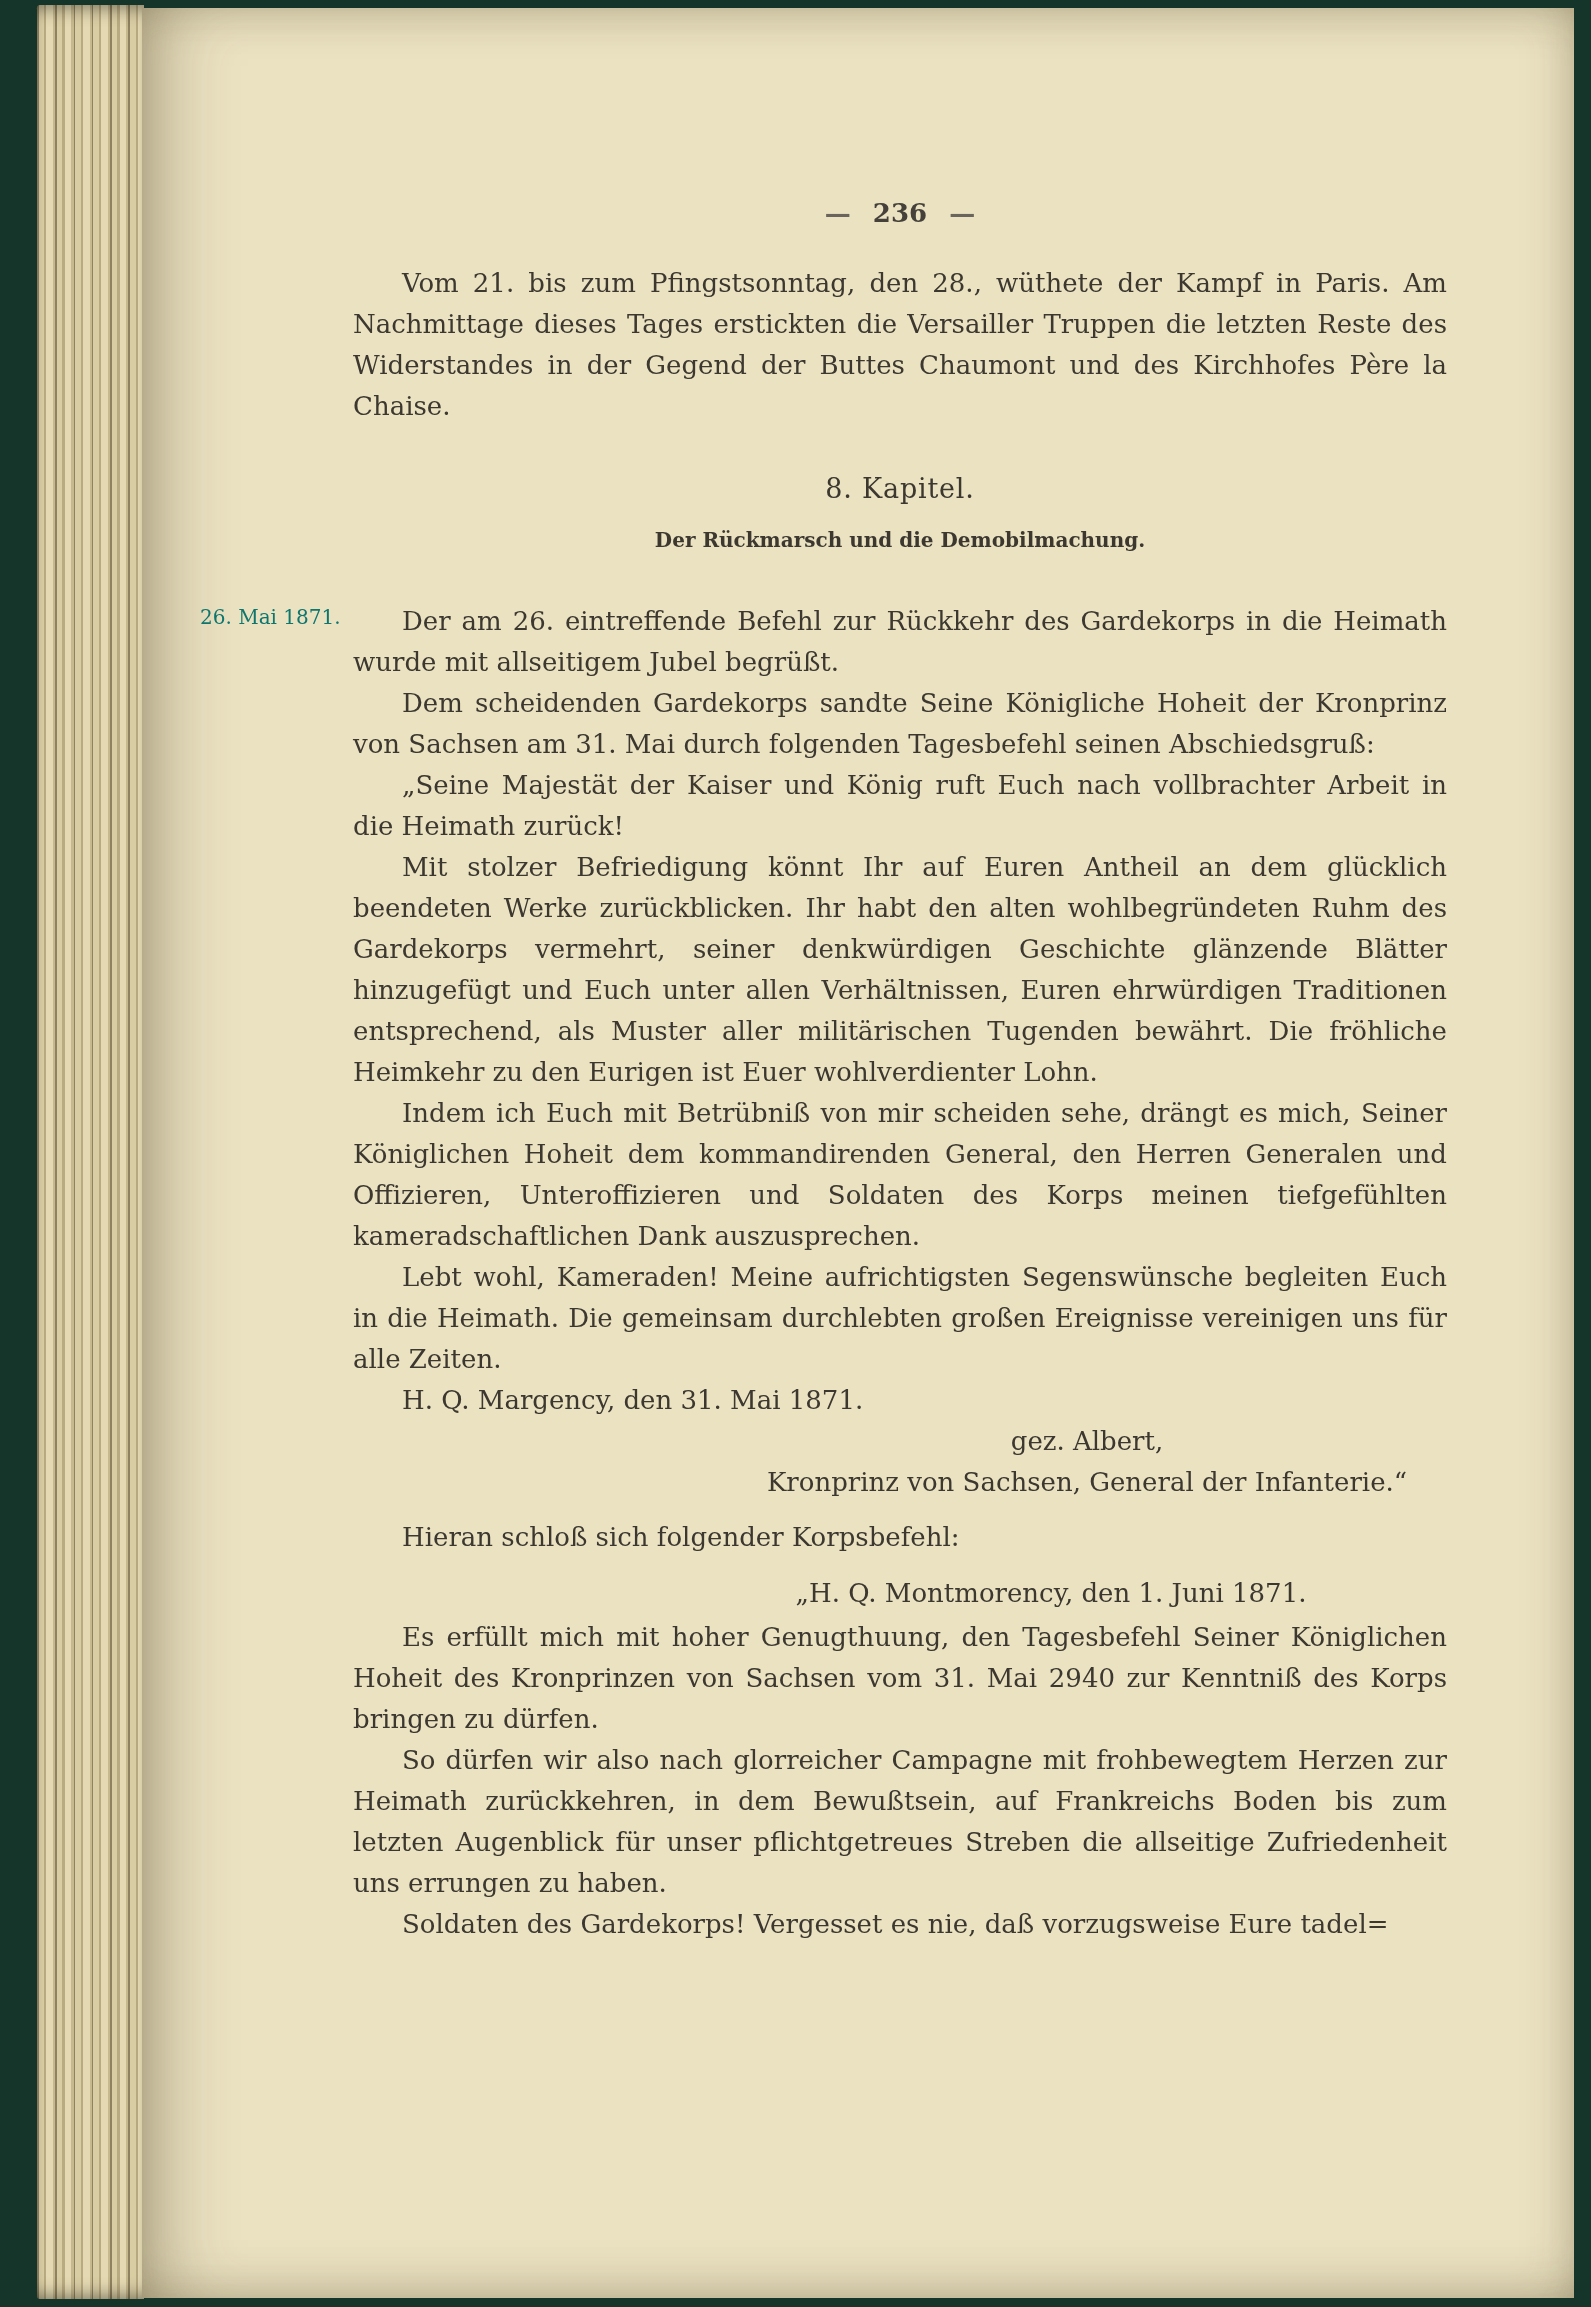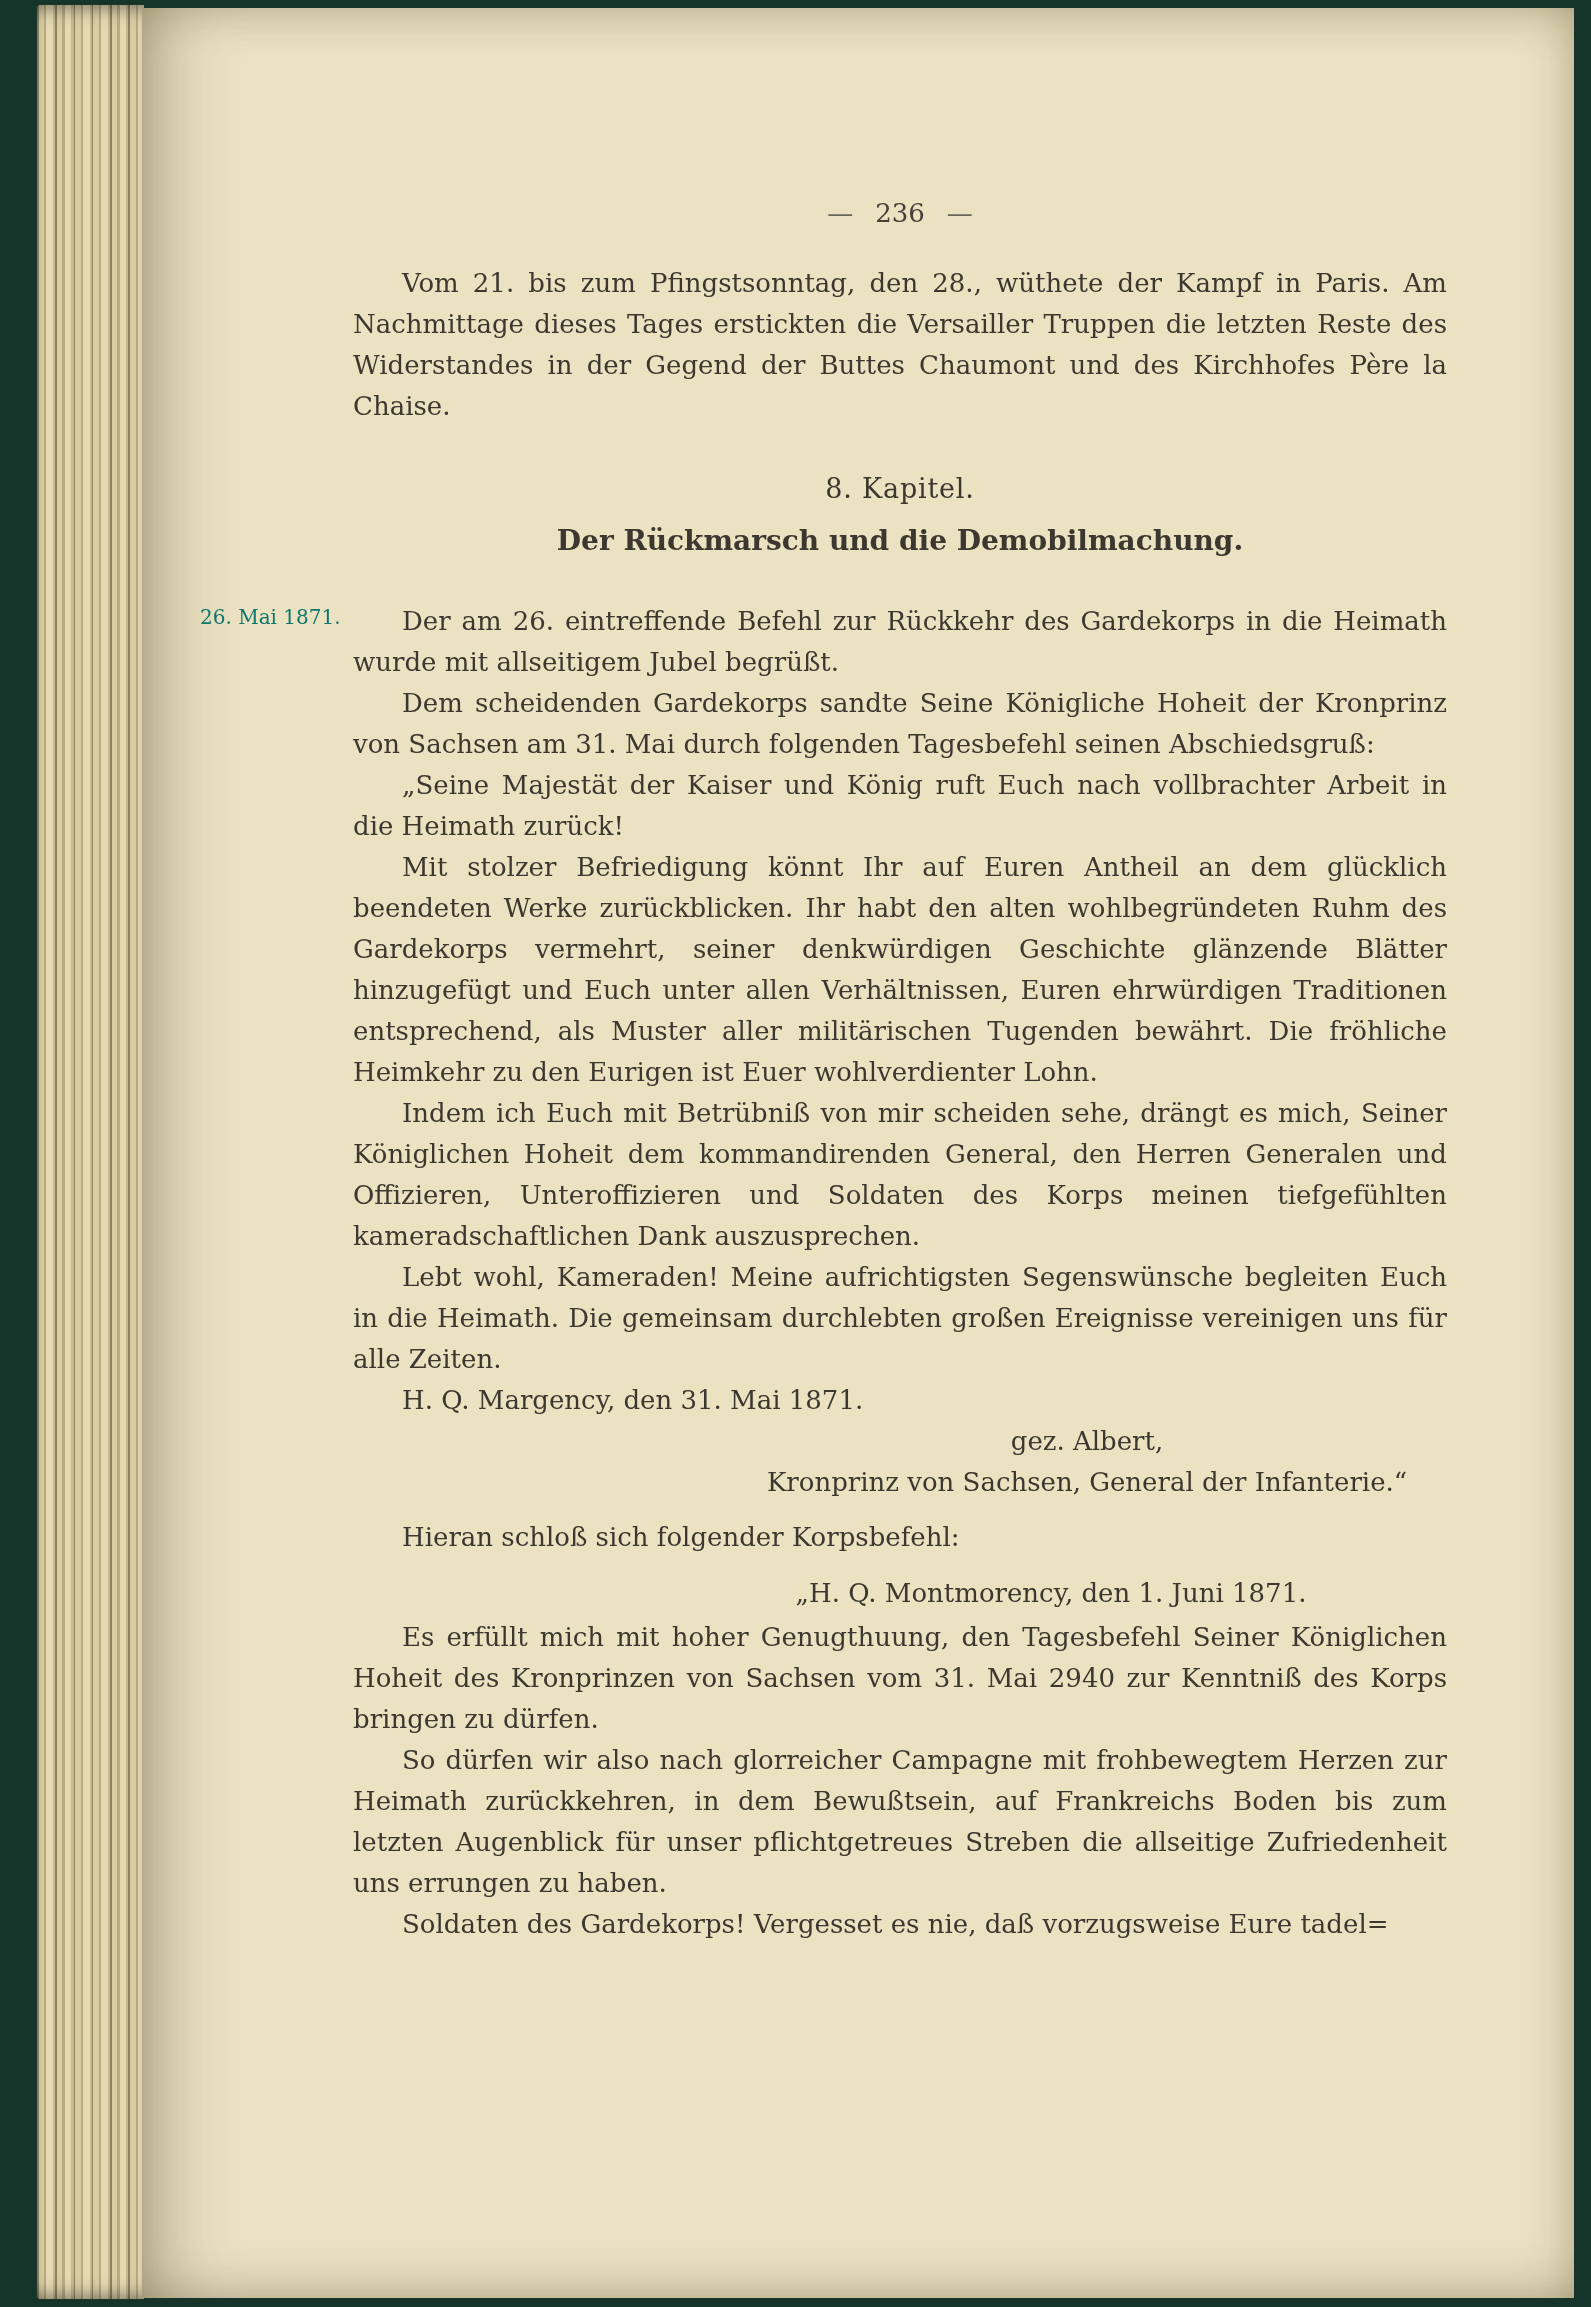--- a/index.html
+++ b/index.html
@@ -40,34 +40,35 @@
     font-size: 26px;
     line-height: 41px;
     text-align: justify;
   }
   .page-number {
     text-align: center;
     font-size: 26px;
     margin-bottom: 29px;
     color: #45413a;
     text-align-last: center;
+    font-weight: bold;
   }
   .page-number .dash { padding: 0 22px; color: #6a655c; }
   p.body  { text-indent: 49px; }
   p.quote { text-indent: 49px; }
   p.has-note { position: relative; }
   .mt-sm { margin-top: 14.3px; }
   h2.kapitel {
     text-align: center; text-align-last: center;
     font-weight: normal; font-size: 27px;
     margin-top: 41px; letter-spacing: 0.8px;
   }
   h3.chapter-title {
     text-align: right; text-align-last: center;
-    font-weight: bold; font-size: 28px;
+    font-weight: bold; font-size: 20px;
     margin-top: 11px; margin-bottom: 40px;
   }
   .signature-block {
     margin-left: 374px;
     text-align: center; text-align-last: center;
   }
   .dateline-right {
     margin-left: 302px;
     margin-top: 14.3px; margin-bottom: 3.2px;
     text-align: left; text-align-last: center;

